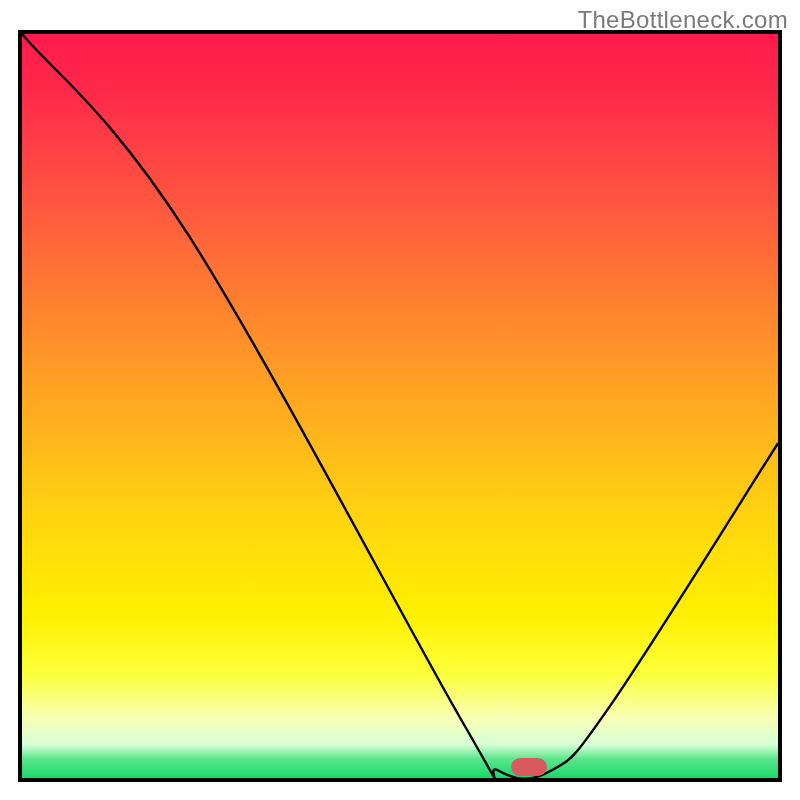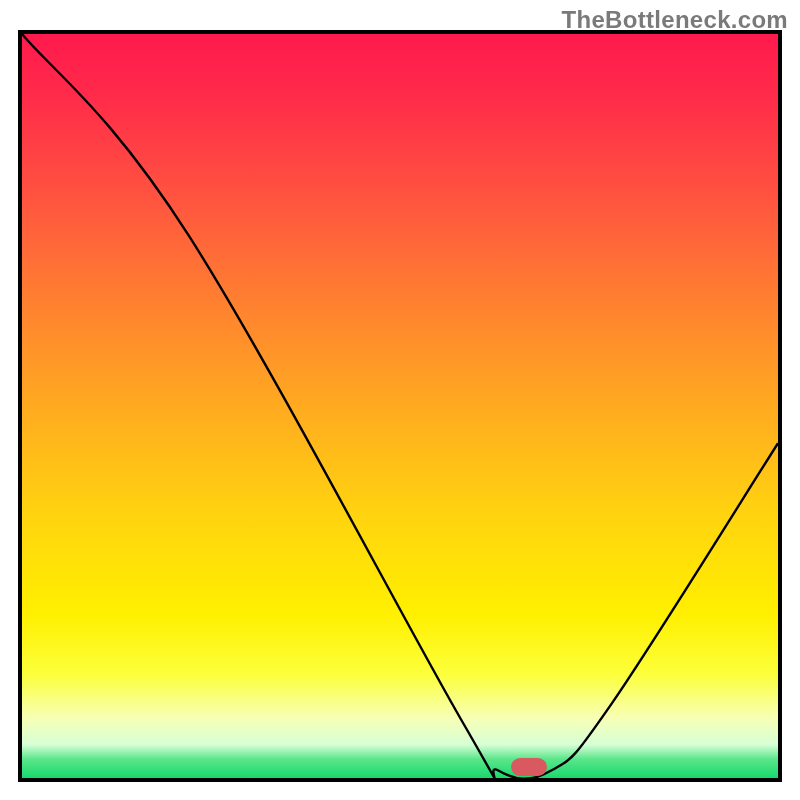--- a/index.html
+++ b/index.html
@@ -13,21 +13,21 @@
   .container {
     position: relative;
     width: 800px;
     height: 800px;
   }
   .watermark {
     position: absolute;
     top: 6px;
     right: 12px;
     font-size: 24px;
-    font-weight: bold;
+    font-weight: normal;
     color: #7a7a7a;
     letter-spacing: 0.3px;
   }
   .plot-frame {
     position: absolute;
     left: 18px;
     top: 30px;
     width: 764px;
     height: 752px;
     border: 4px solid #000;

